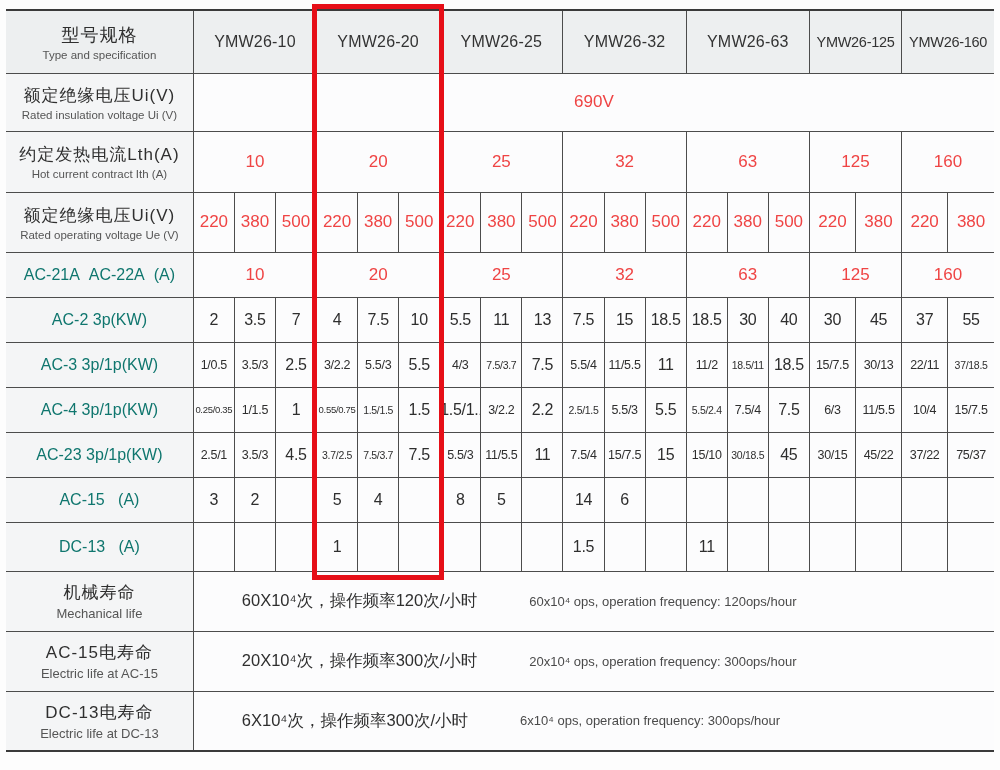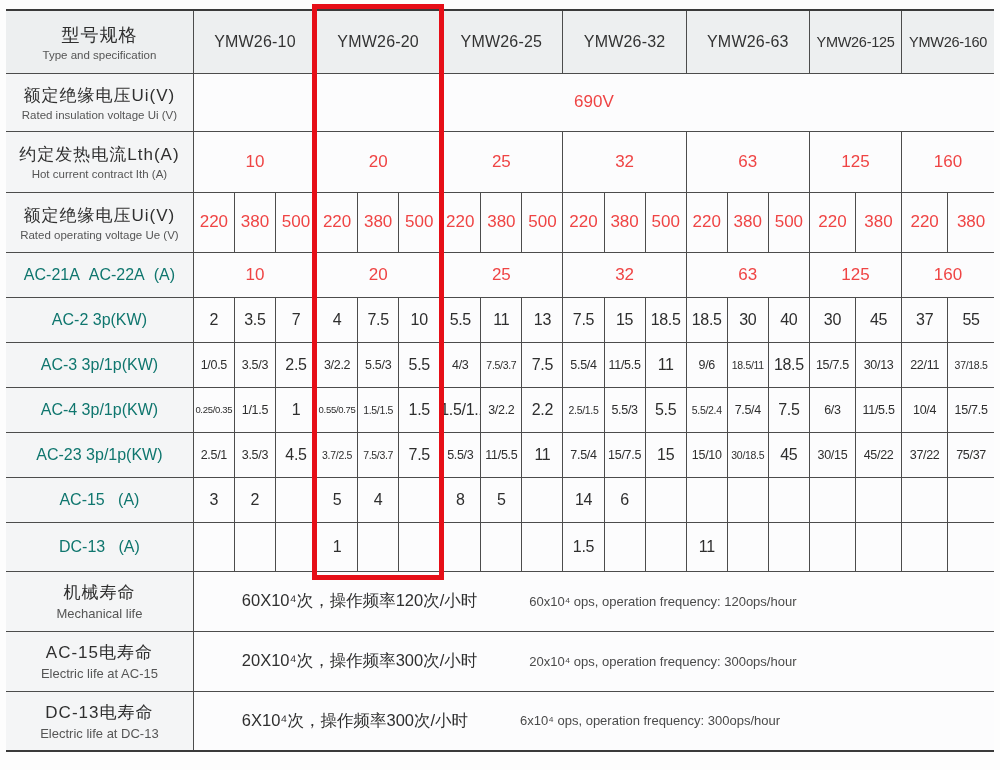--- a/index.html
+++ b/index.html
@@ -190,21 +190,21 @@
     <td class="val">2.5</td>
     <td class="val" style="font-size: 12.5px;">3/2.2</td>
     <td class="val" style="font-size: 12.5px;">5.5/3</td>
     <td class="val">5.5</td>
     <td class="val" style="font-size: 12.5px;">4/3</td>
     <td class="val" style="font-size: 10.5px;">7.5/3.7</td>
     <td class="val">7.5</td>
     <td class="val" style="font-size: 12.5px;">5.5/4</td>
     <td class="val" style="font-size: 12.5px;">11/5.5</td>
     <td class="val">11</td>
-    <td class="val" style="font-size: 12.5px;">9/6</td>
+    <td class="val" style="font-size: 12.5px;">11/2</td>
     <td class="val" style="font-size: 10.5px;">18.5/11</td>
     <td class="val">18.5</td>
     <td class="val" style="font-size: 12.5px;">15/7.5</td>
     <td class="val" style="font-size: 12.5px;">30/13</td>
     <td class="val" style="font-size: 12.5px;">22/11</td>
     <td class="val" style="font-size: 10.5px;">37/18.5</td>
   </tr>
 
   <tr class="r-std">
     <td class="lbl">

